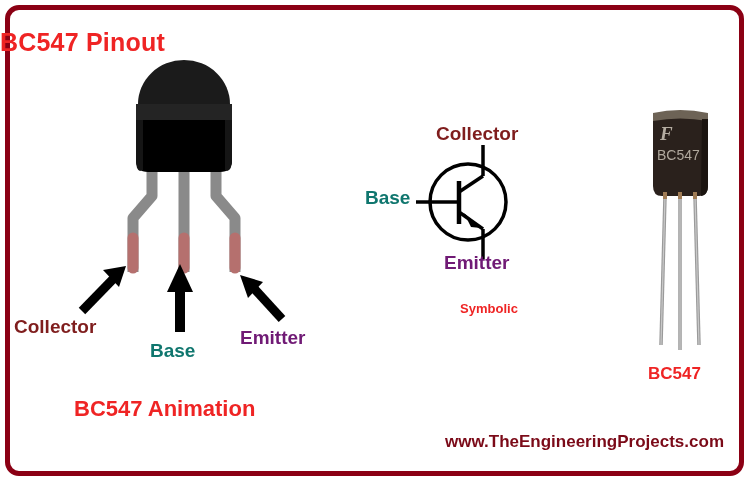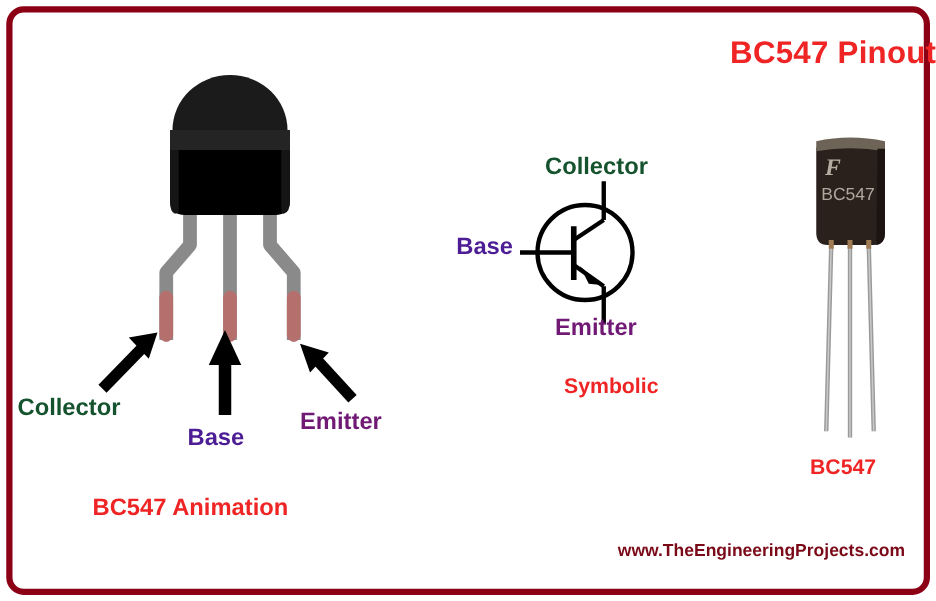--- a/index.html
+++ b/index.html
@@ -27,68 +27,68 @@
     box-sizing: border-box;
     border: 5px solid #8b0014;
     border-radius: 14px;
     pointer-events: none;
   }
   .title {
     position: absolute;
     left: 0;
     top: 28px;
     width: 749px;
-    text-align: right;
+    text-align: left;
     font-size: 25px;
     font-weight: bold;
     color: #ef2424;
     letter-spacing: 0.2px;
   }
 
   .label {
     position: absolute;
     font-weight: bold;
     white-space: nowrap;
   }
-  .lbl-collector { color: #14532d; }
-  .lbl-base      { color: #4c1d95; }
+  .lbl-collector { color: #7f1d1d; }
+  .lbl-base      { color: #0f766e; }
   .lbl-emitter   { color: #701a75; }
   .lbl-red       { color: #ef2424; }
 
   .anim-collector {
     left: 14px; top: 316px; font-size: 19px;
   }
   .anim-base {
     left: 150px; top: 340px; font-size: 19px;
   }
   .anim-emitter {
     left: 240px; top: 327px; font-size: 19px;
   }
   .anim-caption {
-    left: 74px; top: 396px; font-size: 19px;
+    left: 74px; top: 396px; font-size: 22px;
   }
 
   
   .sym-collector { left: 436px; top: 123px; font-size: 19px; }
   .sym-base      { left: 365px; top: 187px; font-size: 19px; }
   .sym-emitter   { left: 444px; top: 252px; font-size: 19px; }
   .sym-caption {
     left: 389px; top: 298px; width: 200px;
-    text-align: center; font-size: 17px; line-height: 21px;
+    text-align: center; font-size: 13px; line-height: 21px;
   }
 
   
   .photo-caption { left: 648px; top: 364px; font-size: 17px; }
 
   .footer {
     position: absolute;
     left: 0; top: 432px;
     width: 724px;
     text-align: right;
-    font-size: 14px;
+    font-size: 17px;
     font-weight: bold;
     color: #7b0a18;
   }
 
   svg { display: block; }
   .svg-abs { position: absolute; left: 0; top: 0; }
 </style>
 </head>
 <body>
 

